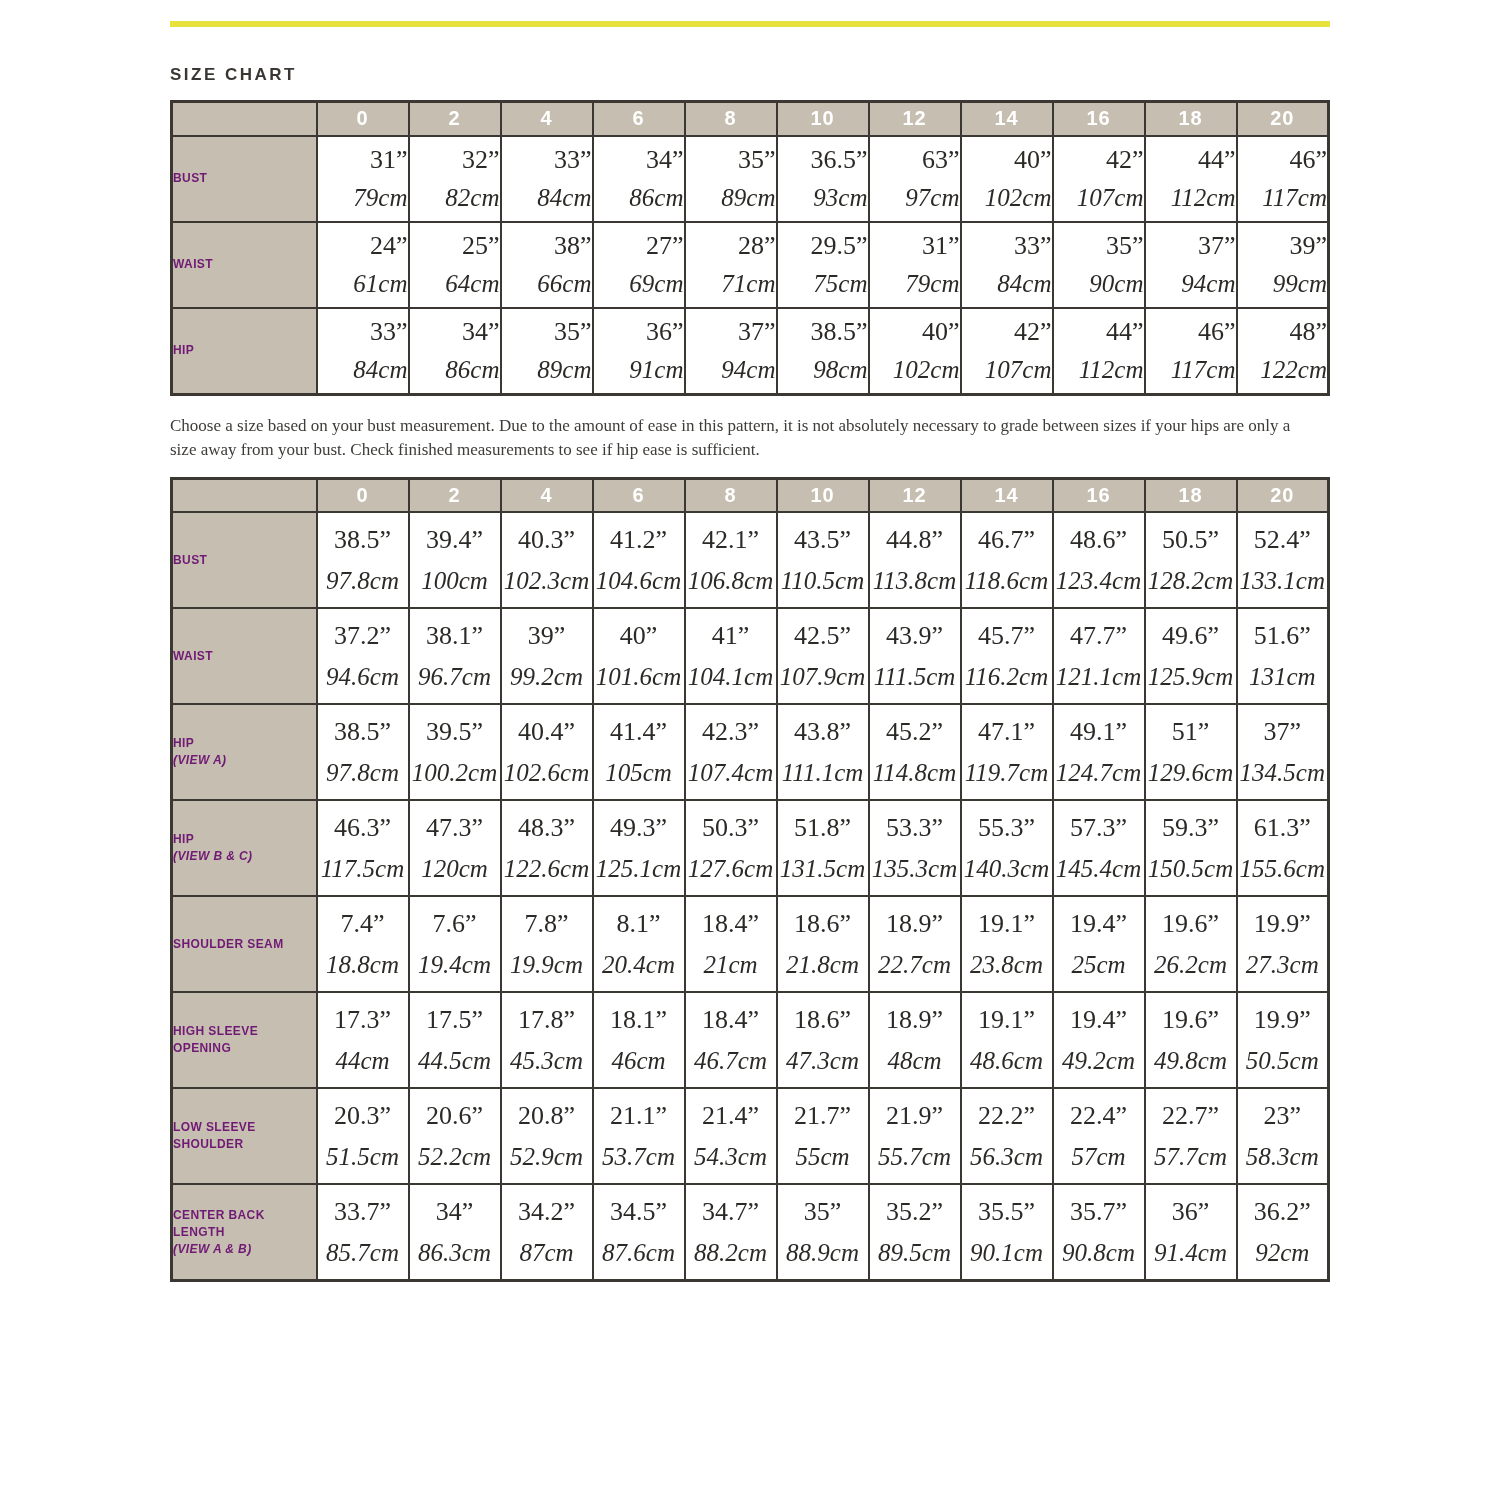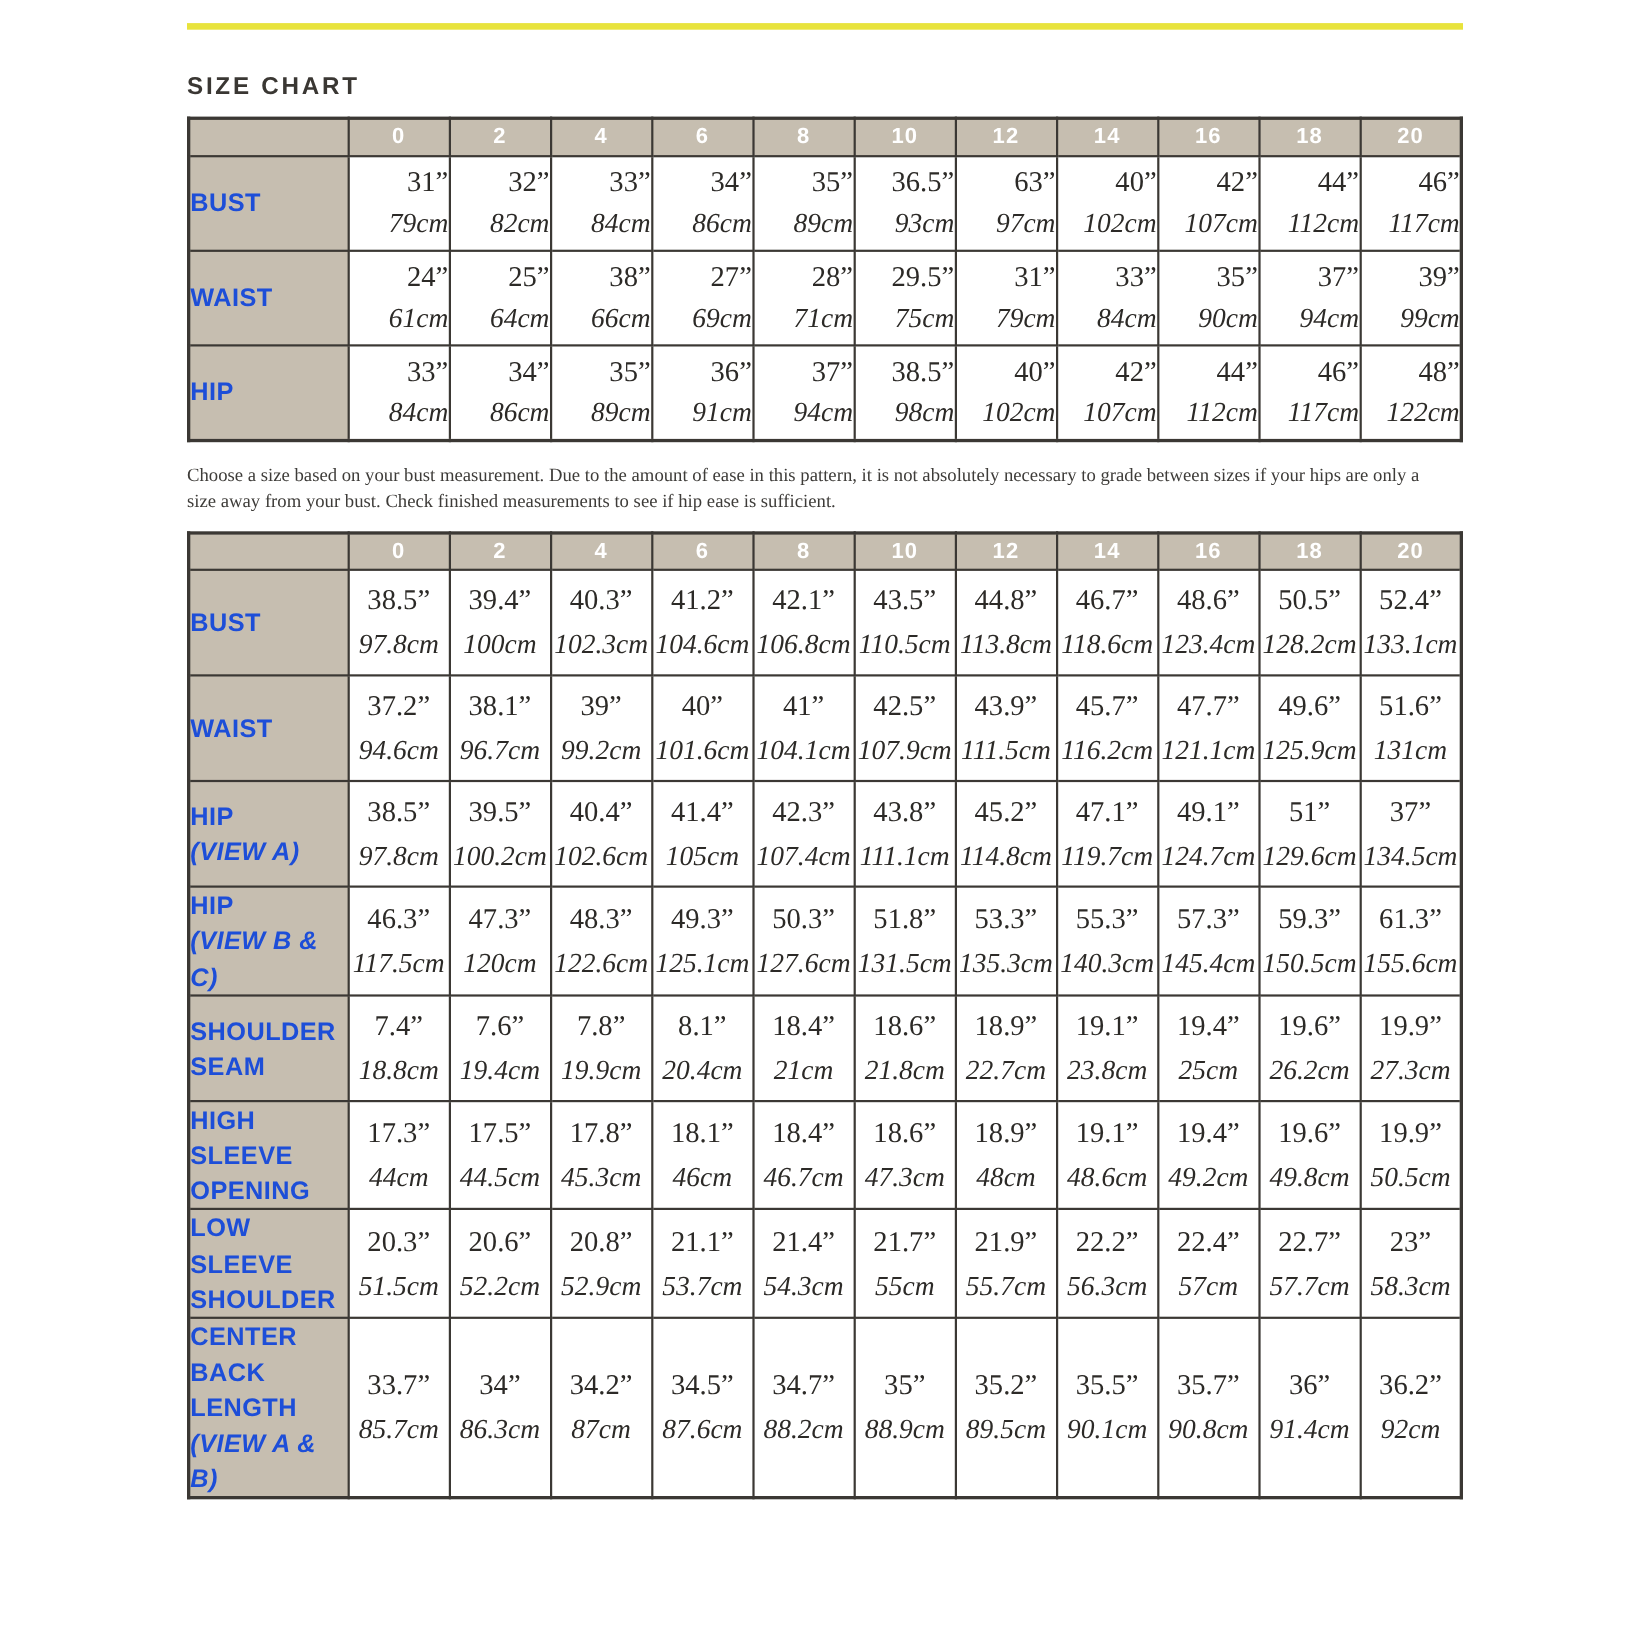--- a/index.html
+++ b/index.html
@@ -2,31 +2,31 @@
 <html style="--accent: #e8e33c; --tan: #c6beb0; --line: #3b3834; --ink: #3a3733;"><head>
 <meta charset="utf-8">
 <style>
   html,body{margin:0;padding:0;background:#ffffff;}
   body{width:1500px;height:1500px;overflow:hidden;font-family:"Liberation Sans",sans-serif;}
   .page{padding:12px 170px 0 170px;width:1160px;}
 
   .h1{font-size:37px;font-weight:bold;letter-spacing:6px;color:var(--ink,#3a3733);margin:6px 0 0 0;}
   .rule{height:6px;background:var(--accent,#e8e33c);margin-top:9px;}
 
-  .h2{font-size:22px;font-weight:bold;letter-spacing:2.5px;color:var(--ink,#3a3733);margin:38px 0 0 0;}
+  .h2{font-size:17px;font-weight:bold;letter-spacing:2.5px;color:var(--ink,#3a3733);margin:38px 0 0 0;}
 
   table.mtable{border-collapse:collapse;table-layout:fixed;width:1160px;margin-top:15px;
     border:3px solid var(--line,#3b3834);}
   table.mtable td{border:2px solid var(--line,#3b3834);padding:0;vertical-align:middle;}
 
   td.hdr{background:var(--tan,#c6beb0);text-align:center;color:#ffffff;
     font-weight:bold;font-size:20px;letter-spacing:1px;}
   td.corner{background:var(--tan,#c6beb0);}
-  td.rowlabel{background:var(--tan,#c6beb0);color:#1d4ed8;font-weight:bold;
-    font-size:23px;letter-spacing:0.4px;line-height:1.4;padding:4px 4px 4px 12px;}
+  td.rowlabel{background:var(--tan,#c6beb0);color:#701a75;font-weight:bold;
+    font-size:12px;letter-spacing:0.4px;line-height:1.4;padding:4px 4px 4px 12px;}
   td.rowlabel .sub{display:block;font-style:italic;}
 
   td.val{background:#ffffff;text-align:center;}
   td.val .cellwrap{display:flex;flex-direction:column;justify-content:space-evenly;align-items:center;height:100%;}
   .t1 td.val .cellwrap{height:84px;align-items:flex-end;}
   .t2 td.val .cellwrap{height:94px;}
   span.in{font-family:"Liberation Serif",serif;font-size:26px;color:#2c2a27;white-space:nowrap;}
   span.cm{font-family:"Liberation Serif",serif;font-style:italic;font-size:25px;color:#2c2a27;white-space:nowrap;}
   .t1 thead tr{height:34px;}
   .t2 thead tr{height:34px;}

